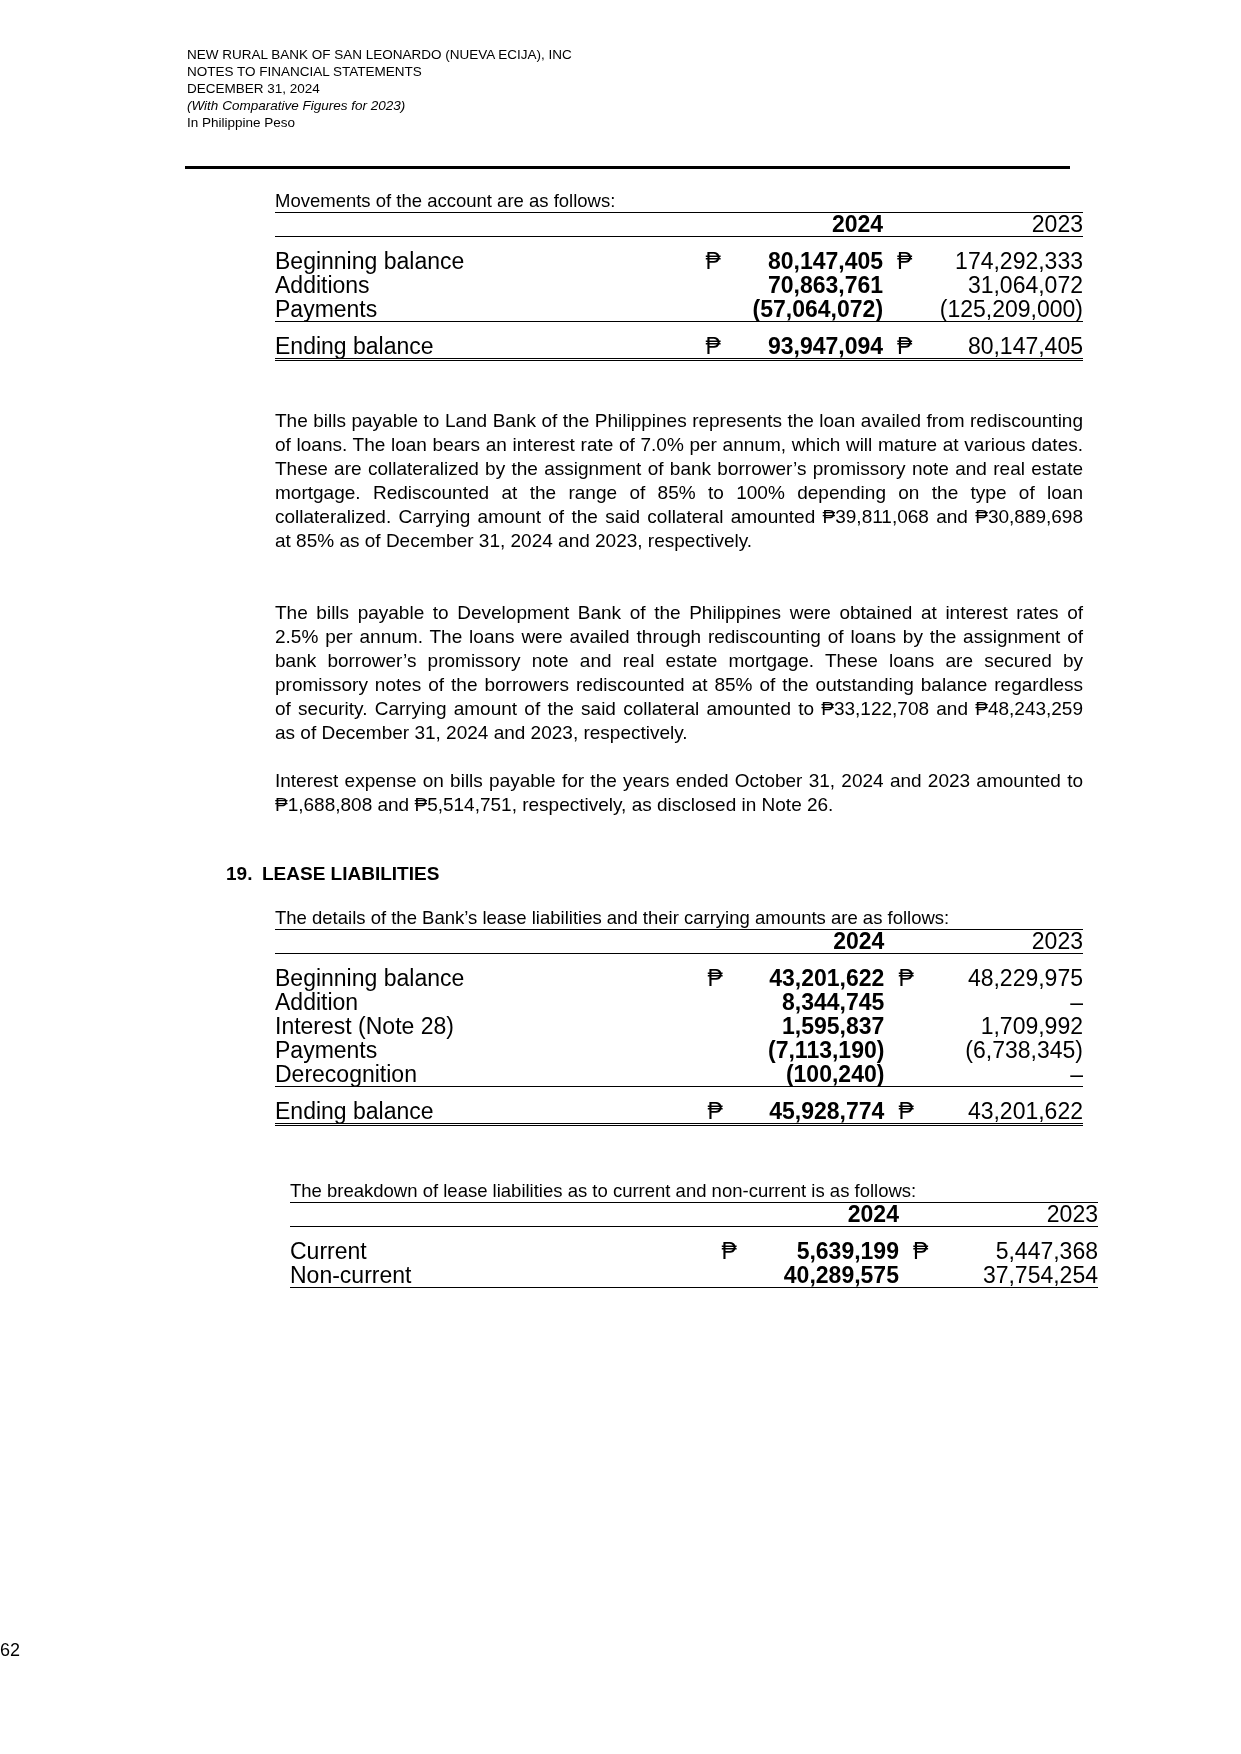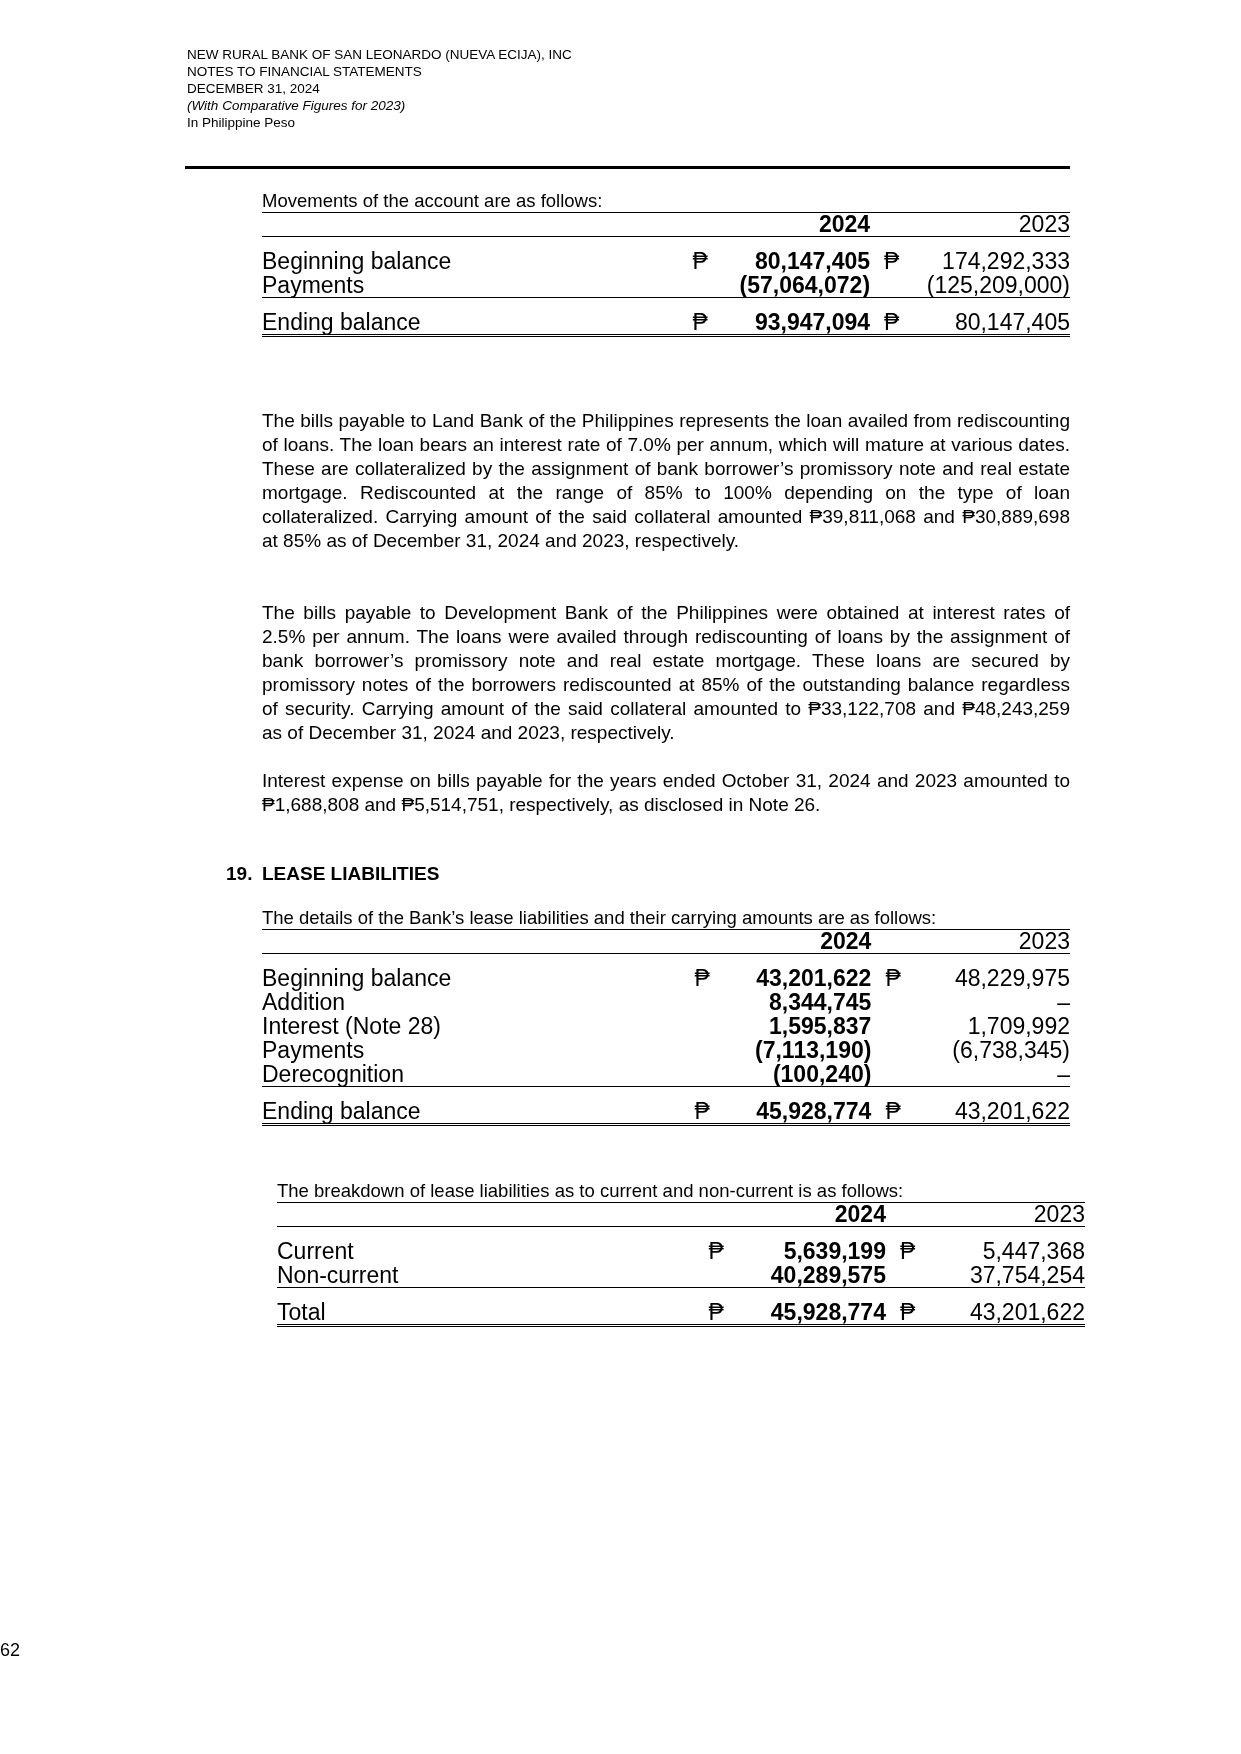--- a/index.html
+++ b/index.html
@@ -1,21 +1,21 @@
 <!DOCTYPE html>
 <html><head>
 <meta charset="utf-8">
 <style>
   html, body { margin: 0; padding: 0; background: #ffffff; }
   body { width: 1241px; height: 1754px; position: relative; overflow: hidden;
          font-family: "Liberation Sans", sans-serif; color: #000; }
   .header { position: absolute; left: 187px; top: 46px; font-weight: normal; font-size: 13.5px; line-height: 17px; }
   .header .italic { font-style: italic; }
   .header-rule { position: absolute; left: 185px; top: 166px; width: 885px; height: 3px; background: #000; }
-  .content { position: absolute; left: 262px; width: 808px; }
+  .content { position: absolute; left: 275px; width: 808px; }
   .intro { font-size: 18.5px; line-height: 22px; border-bottom: 1px solid #000; }
   table.fin { width: 808px; border-collapse: collapse; font-size: 23px; line-height: 24px; }
   table.fin td { padding: 0; white-space: nowrap; }
   .col-label { width: 440px; }
   .col-peso1 { width: 40px; text-align: left; padding-left: 8px !important; }
   .col-v24 { width: 140px; text-align: right; font-weight: bold; }
   .col-peso2 { width: 40px; text-align: left; padding-left: 14px !important; }
   .col-v23 { width: 148px; text-align: right; }
   tr.hdr td { border-bottom: 1px solid #000; padding-bottom: 1px; line-height: 22px; }
   tr.spacer td { height: 12px; }
@@ -50,20 +50,27 @@
     </tr>
     <tr class="spacer">
           <td colspan="5"></td>
         </tr>
     <tr>
       <td class="col-label">Beginning balance</td>
       <td class="col-peso1">₱</td>
       <td class="col-v24">80,147,405</td>
       <td class="col-peso2">₱</td>
       <td class="col-v23">174,292,333</td>
+    </tr>
+    <tr>
+      <td class="col-label">Additions</td>
+      <td class="col-peso1"></td>
+      <td class="col-v24">70,863,761</td>
+      <td class="col-peso2"></td>
+      <td class="col-v23">31,064,072</td>
     </tr>
     <tr class="sub">
       <td class="col-label">Payments</td>
       <td class="col-peso1"></td>
       <td class="col-v24">(57,064,072)</td>
       <td class="col-peso2"></td>
       <td class="col-v23">(125,209,000)</td>
     </tr>
     <tr class="spacer">
           <td colspan="5"></td>
@@ -173,24 +180,17 @@
     <tr class="sub">
       <td class="col-label">Non-current</td>
       <td class="col-peso1"></td>
       <td class="col-v24">40,289,575</td>
       <td class="col-peso2"></td>
       <td class="col-v23">37,754,254</td>
     </tr>
     <tr class="spacer">
           <td colspan="5"></td>
         </tr>
-    <tr class="total">
-      <td class="col-label">Total</td>
-      <td class="col-peso1">₱</td>
-      <td class="col-v24">45,928,774</td>
-      <td class="col-peso2">₱</td>
-      <td class="col-v23">43,201,622</td>
-    </tr>
   </tbody>
     </table>
 </div>
 
 <div class="page-num">62</div>
 
 </body></html>

